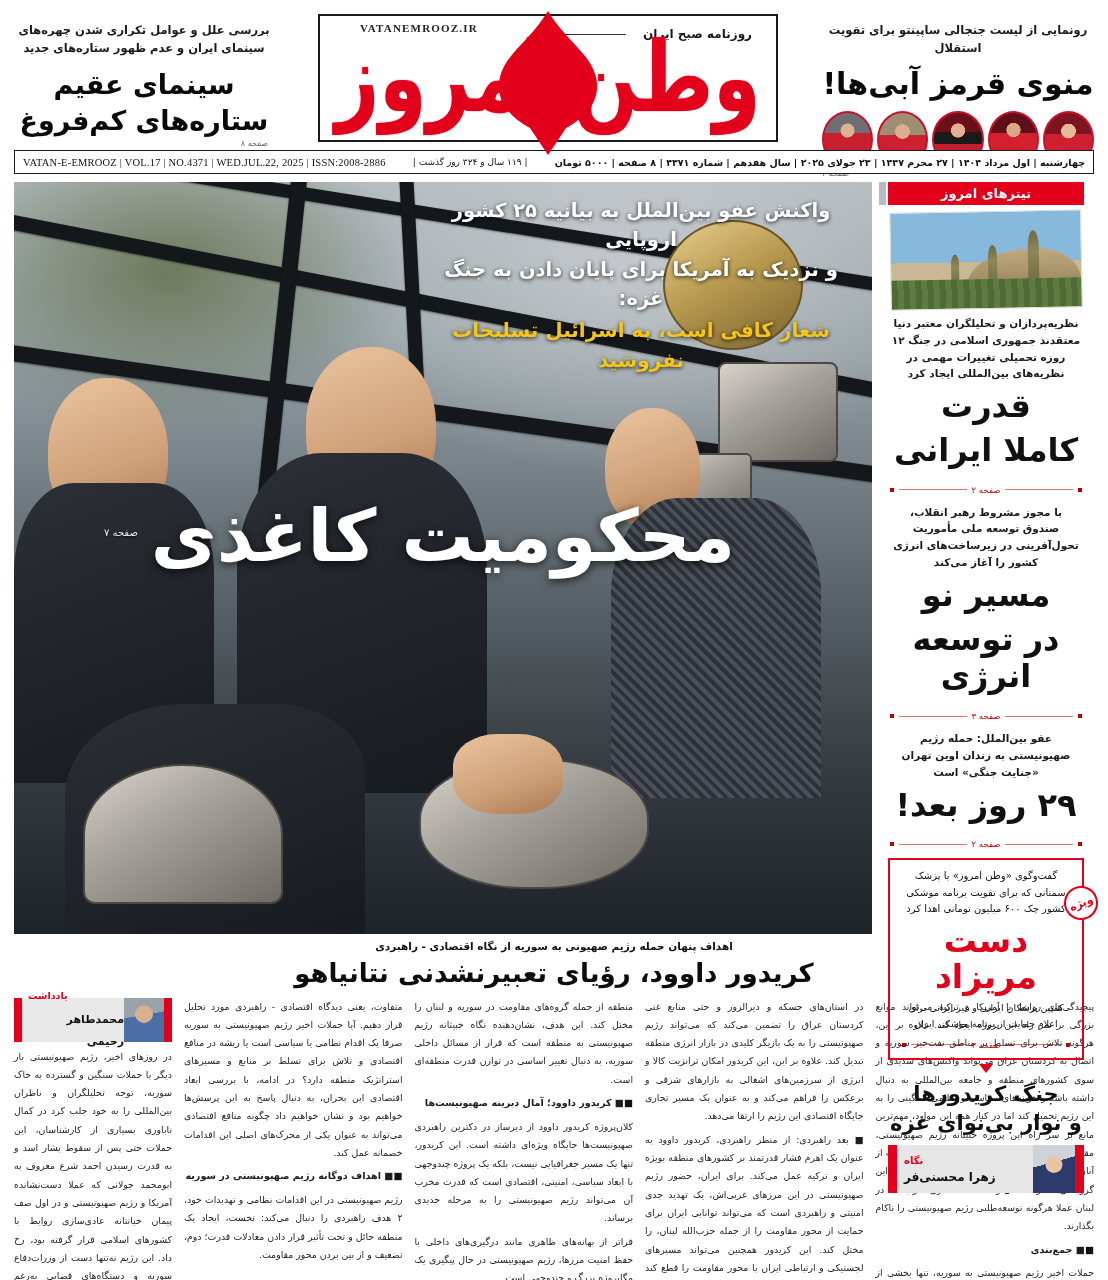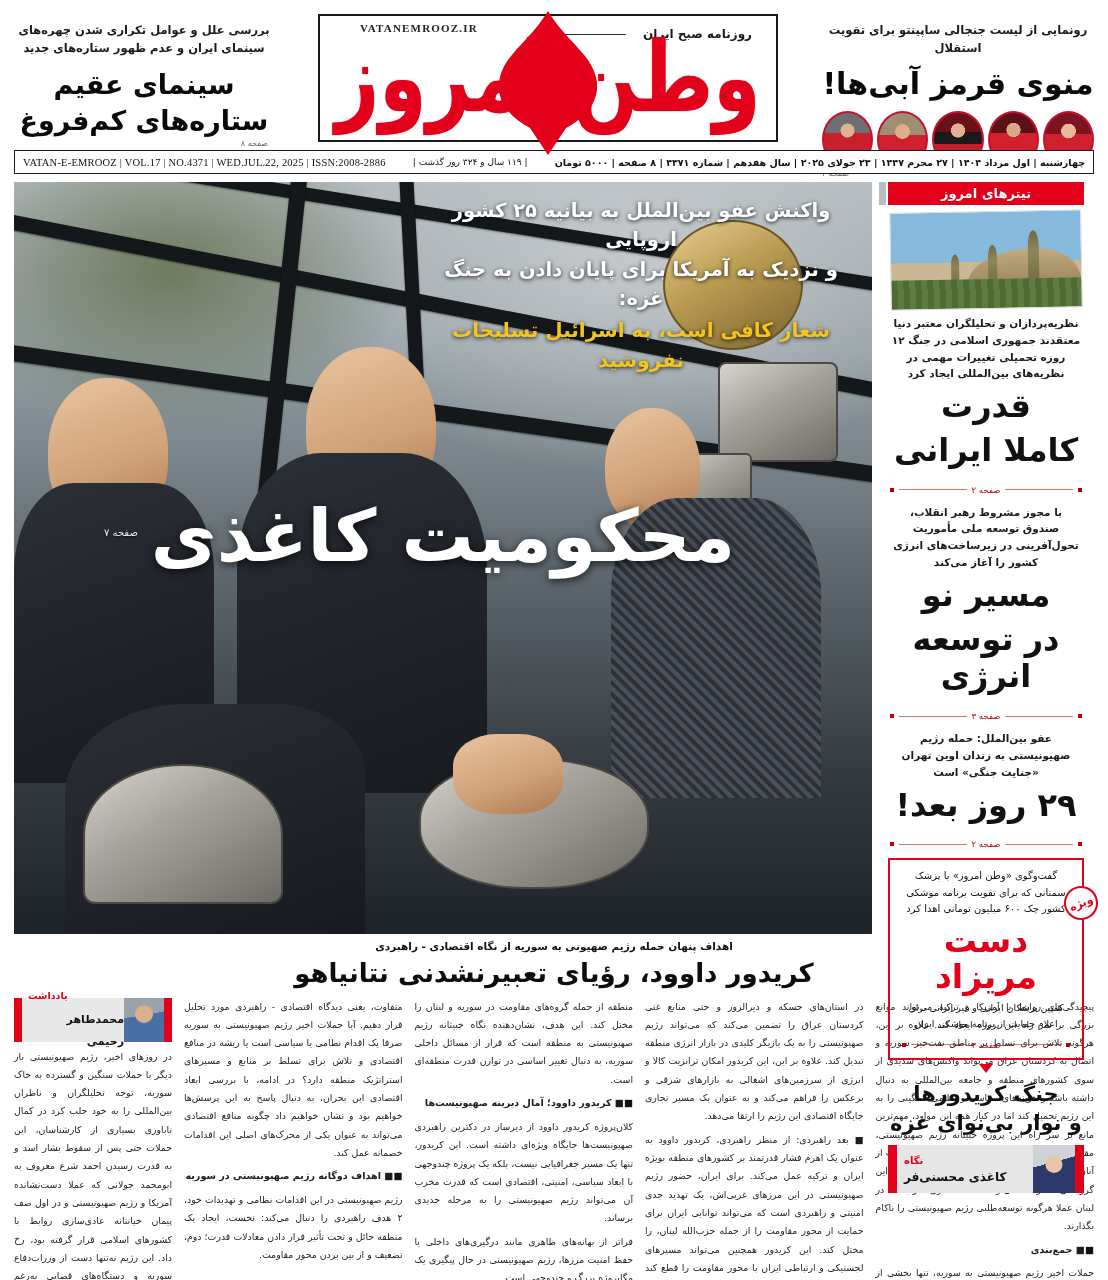--- a/index.html
+++ b/index.html
@@ -377,21 +377,21 @@
       <div class="down-arrow"></div>
 
       <div>
         <div class="opinion-title">جنگ کریدورها</div>
         <div class="opinion-title" style="margin-top:-6px">و نوار بی‌نوای غزه</div>
         <div class="byline-row">
           <span class="byline-bar"></span>
           <span class="byline-avatar"></span>
           <span class="byline-txt">
             <span class="byline-tag">نگاه</span>
-            <span class="byline-name">کاغذی محسنی‌فر</span>
+            <span class="byline-name">زهرا محسنی‌فر</span>
           </span>
           <span class="byline-bar"></span>
         </div>
 
       </div>
     </div>
 
     <div class="col-main">
       <div class="lead-photo">
         <div class="photo-art">

